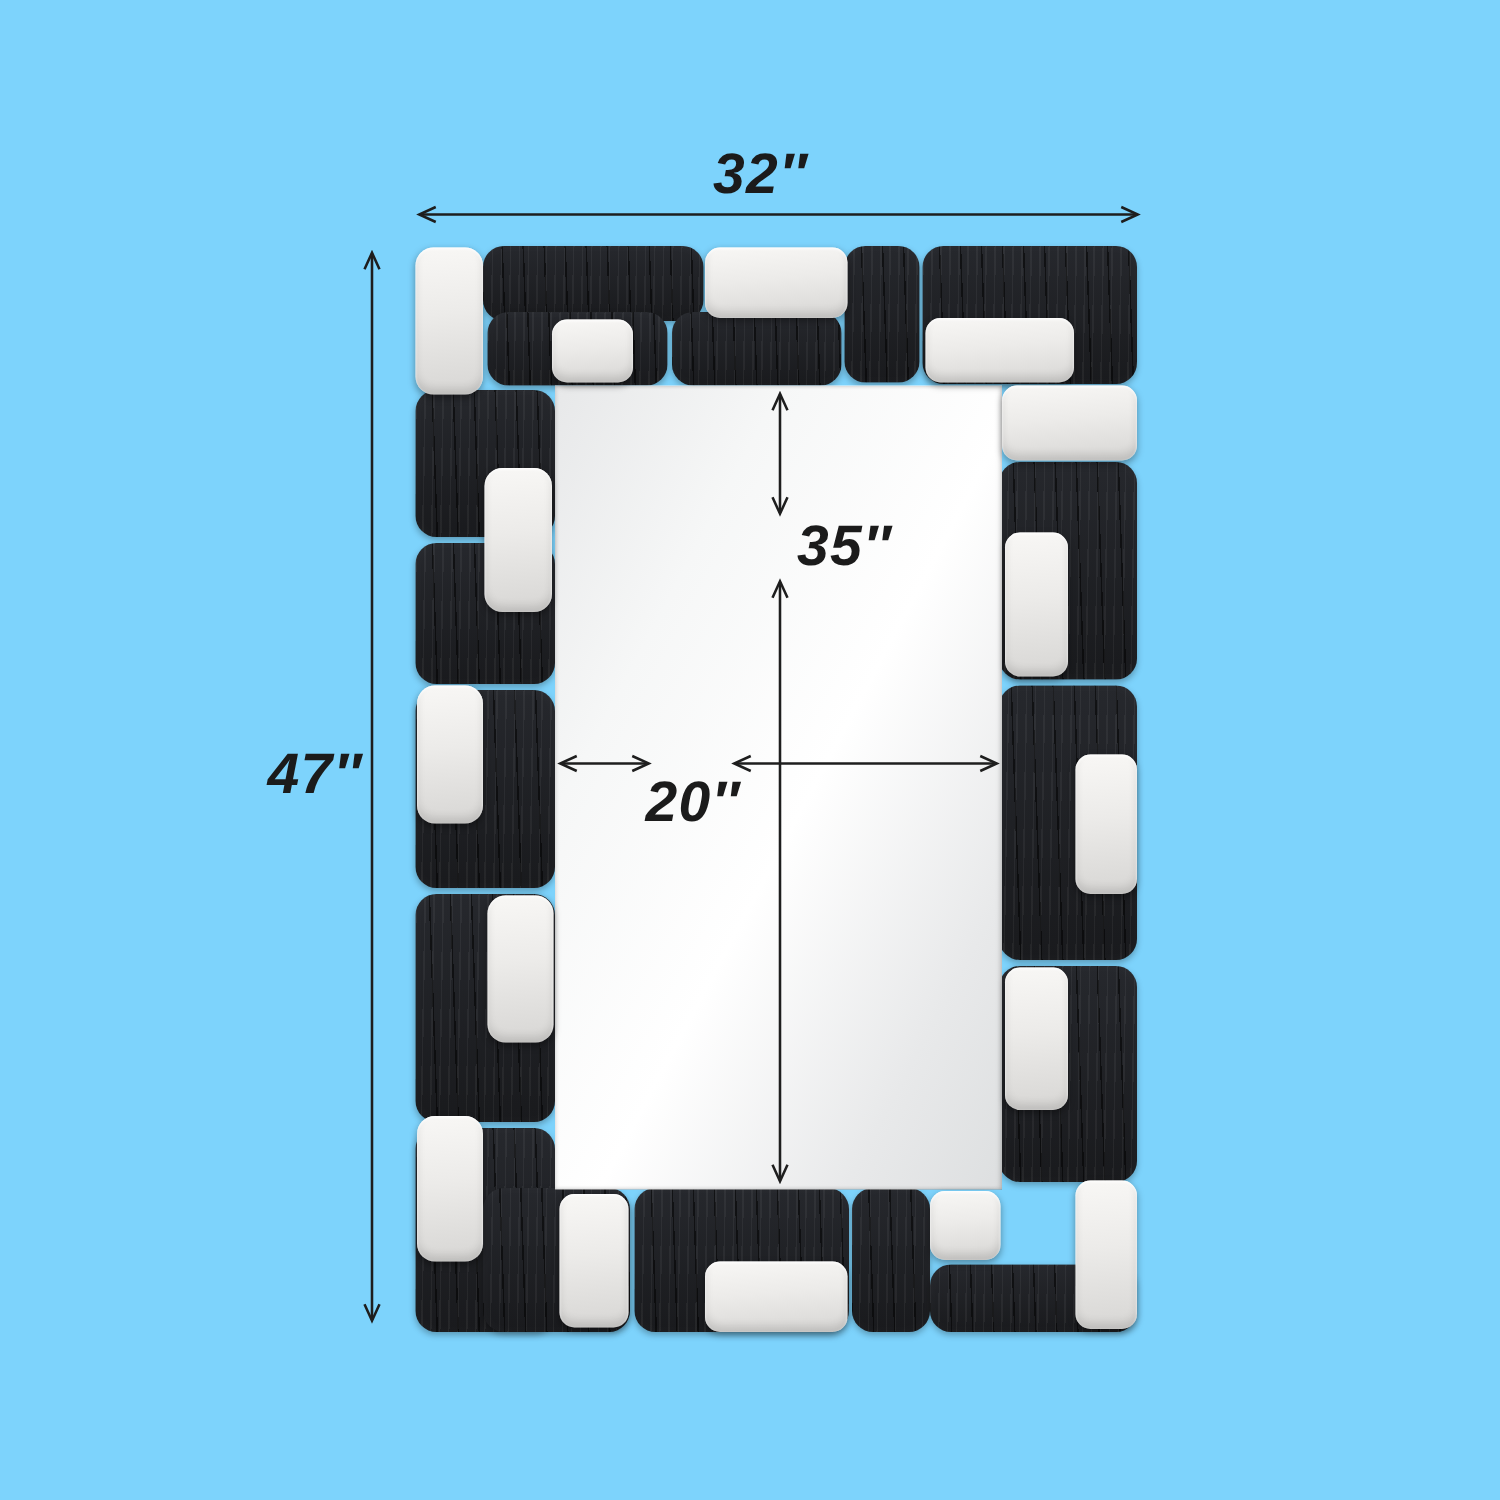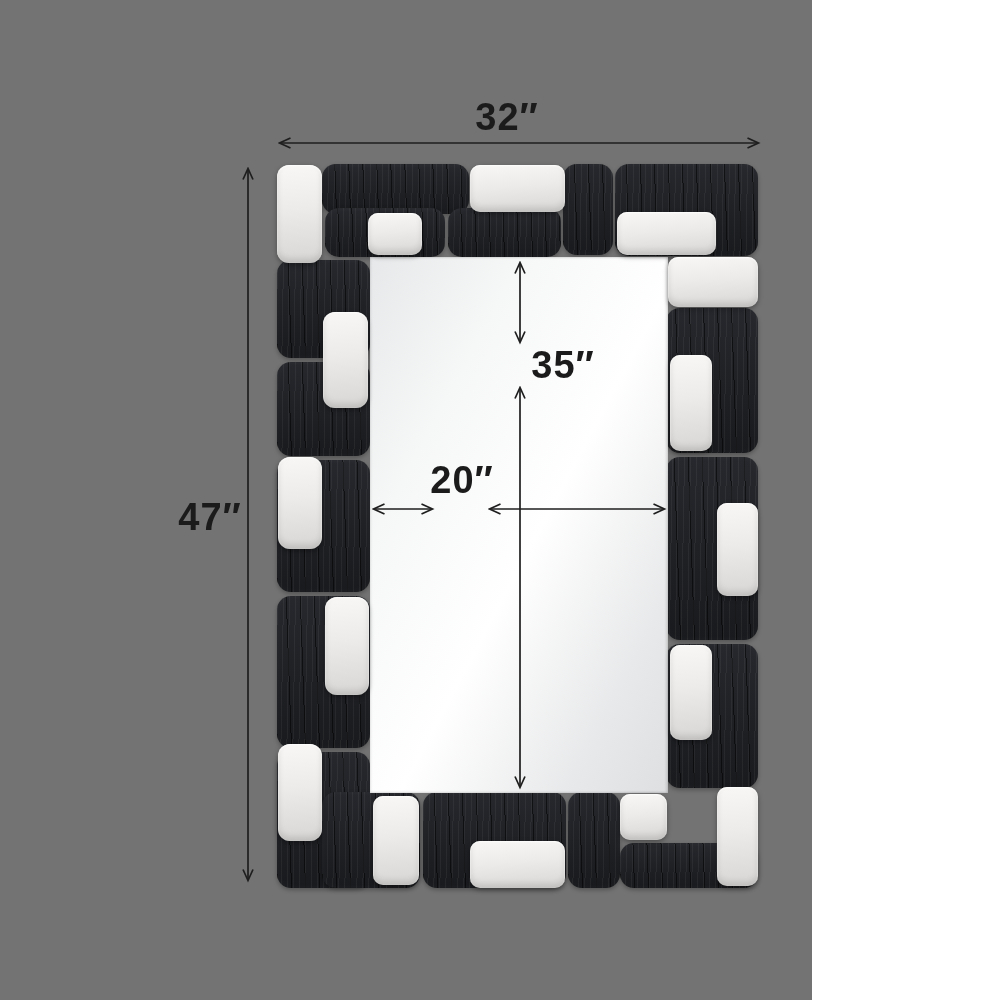--- a/index.html
+++ b/index.html
@@ -1,18 +1,18 @@
 <!DOCTYPE html>
 <html><head>
 <meta charset="utf-8">
 <style>
   html,body{margin:0;padding:0;background:#ffffff;}
   .canvas{
-    position:relative;width:812px;height:1000px;background:#737373;
-    font-family:"Liberation Sans", sans-serif;overflow:hidden;
+    position:relative;width:1000px;height:1000px;background:#7dd3fc;
+    font-family:"Liberation Sans", sans-serif;overflow:hidden;font-style:italic;
   }
   .blk{position:absolute;box-sizing:border-box;}
   .blk-black{
     background-color:#1e2024;
     background-image:
       repeating-linear-gradient(91deg, rgba(255,255,255,0.05) 0px, rgba(255,255,255,0.05) 1px, transparent 1px, transparent 6px),
       repeating-linear-gradient(88deg, rgba(0,0,0,0.55) 0px, rgba(0,0,0,0.55) 1px, transparent 1px, transparent 14px),
       linear-gradient(180deg,#26282d 0%,#191a1d 100%);
     border-radius:14px;
     box-shadow:0 2px 4px rgba(0,0,0,0.28), inset 0 0 10px rgba(255,255,255,0.03);
@@ -91,15 +91,15 @@
     <line x1="248" y1="169" x2="248" y2="880" marker-start="url(#ah)" marker-end="url(#ah)"></line>
     <line x1="520" y1="263" x2="520" y2="342" marker-start="url(#ah)" marker-end="url(#ah)"></line>
     <line x1="520" y1="388" x2="520" y2="787" marker-start="url(#ah)" marker-end="url(#ah)"></line>
     <line x1="374" y1="509" x2="432" y2="509" marker-start="url(#ah)" marker-end="url(#ah)"></line>
     <line x1="490" y1="509" x2="664" y2="509" marker-start="url(#ah)" marker-end="url(#ah)"></line>
   </svg>
 
   <div class="dim-label" style="left:507px;top:117px;">32″</div>
   <div class="dim-label" style="left:210px;top:517px;">47″</div>
   <div class="dim-label" style="left:527px;top:365px;margin-left:36px;">35″</div>
-  <div class="dim-label" style="left:462px;top:480px;">20″</div>
+  <div class="dim-label" style="left:462px;top:536px;">20″</div>
 
 </div>
 
 </body></html>

